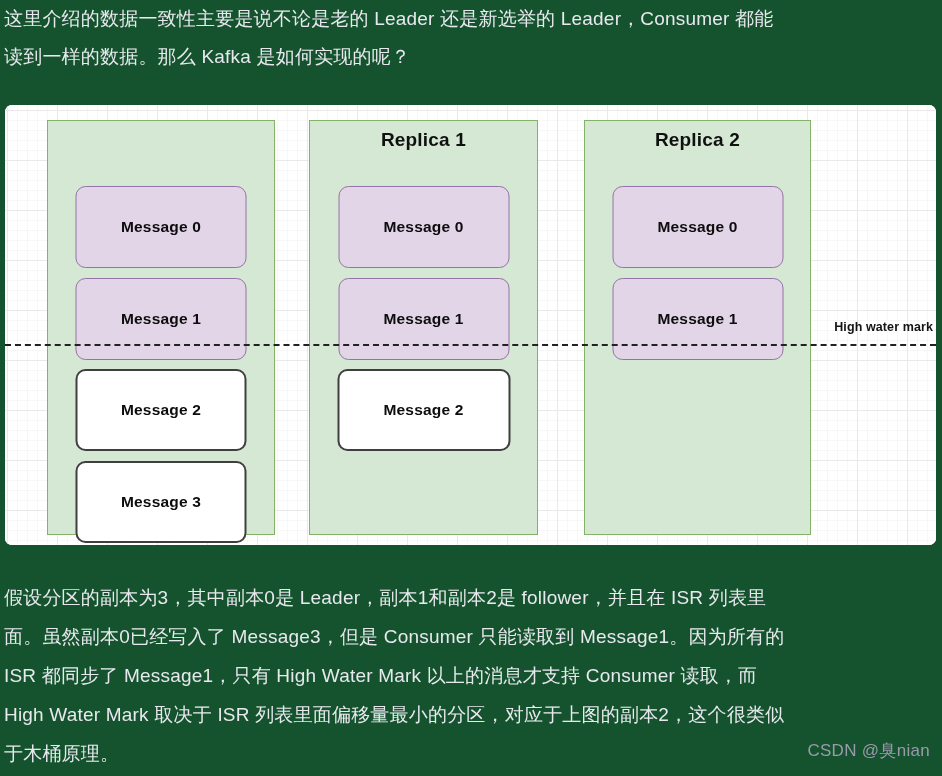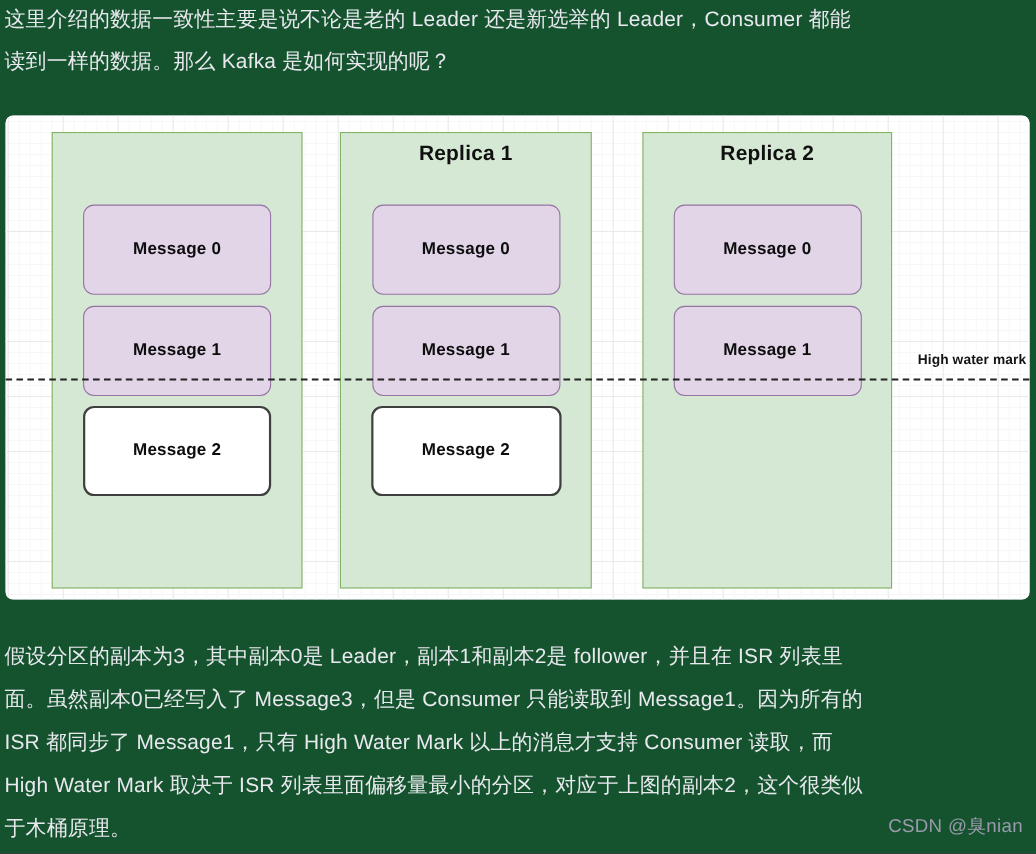--- a/index.html
+++ b/index.html
@@ -172,20 +172,21 @@
     <span class="ln">读到一样的数据。那么 Kafka 是如何实现的呢？</span>
   </div>
 
   <div class="diagram-panel">
     <div class="grid-bg"></div>
 
     <div class="replica-col c0">
       <div class="msg committed slot0">Message 0</div>
       <div class="msg committed slot1">Message 1</div>
       <div class="msg uncommitted slot2">Message 2</div>
+      <div class="msg uncommitted slot3">Message 3</div>
     </div>
 
     <div class="replica-col c1">
       <div class="replica-title">Replica 1</div>
       <div class="msg committed slot0">Message 0</div>
       <div class="msg committed slot1">Message 1</div>
       <div class="msg uncommitted slot2">Message 2</div>
     </div>
 
     <div class="replica-col c2">

